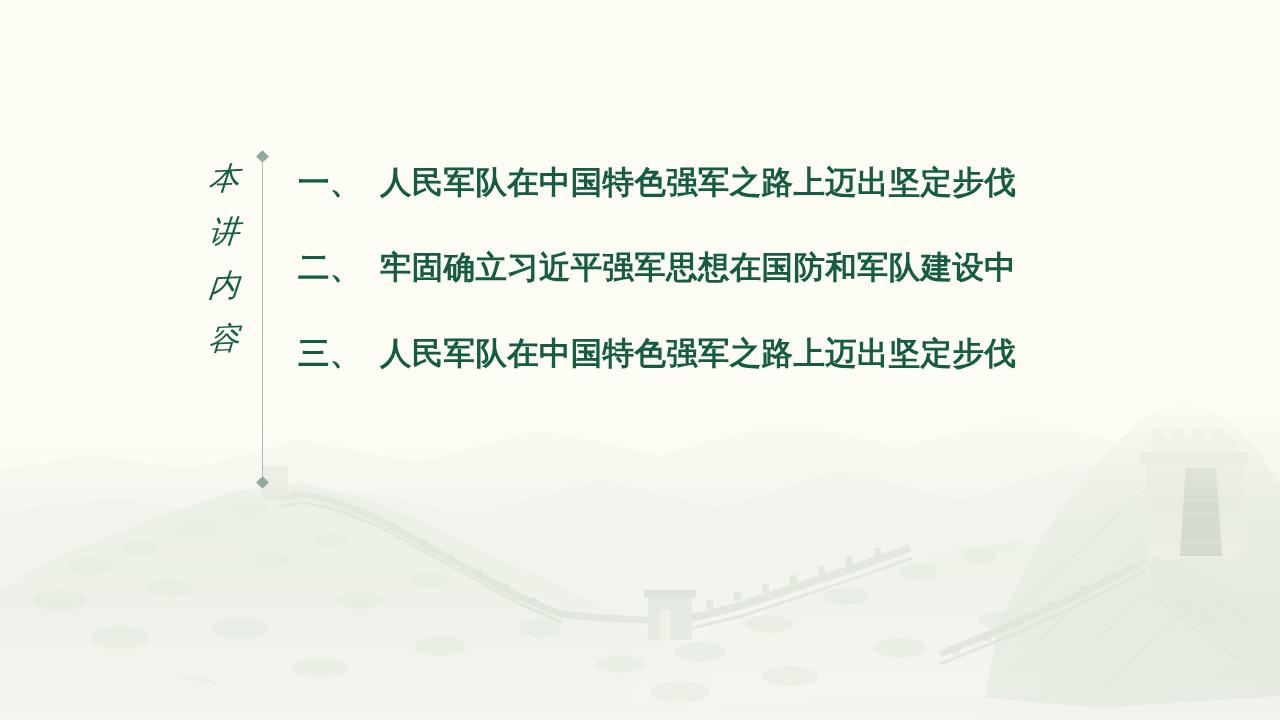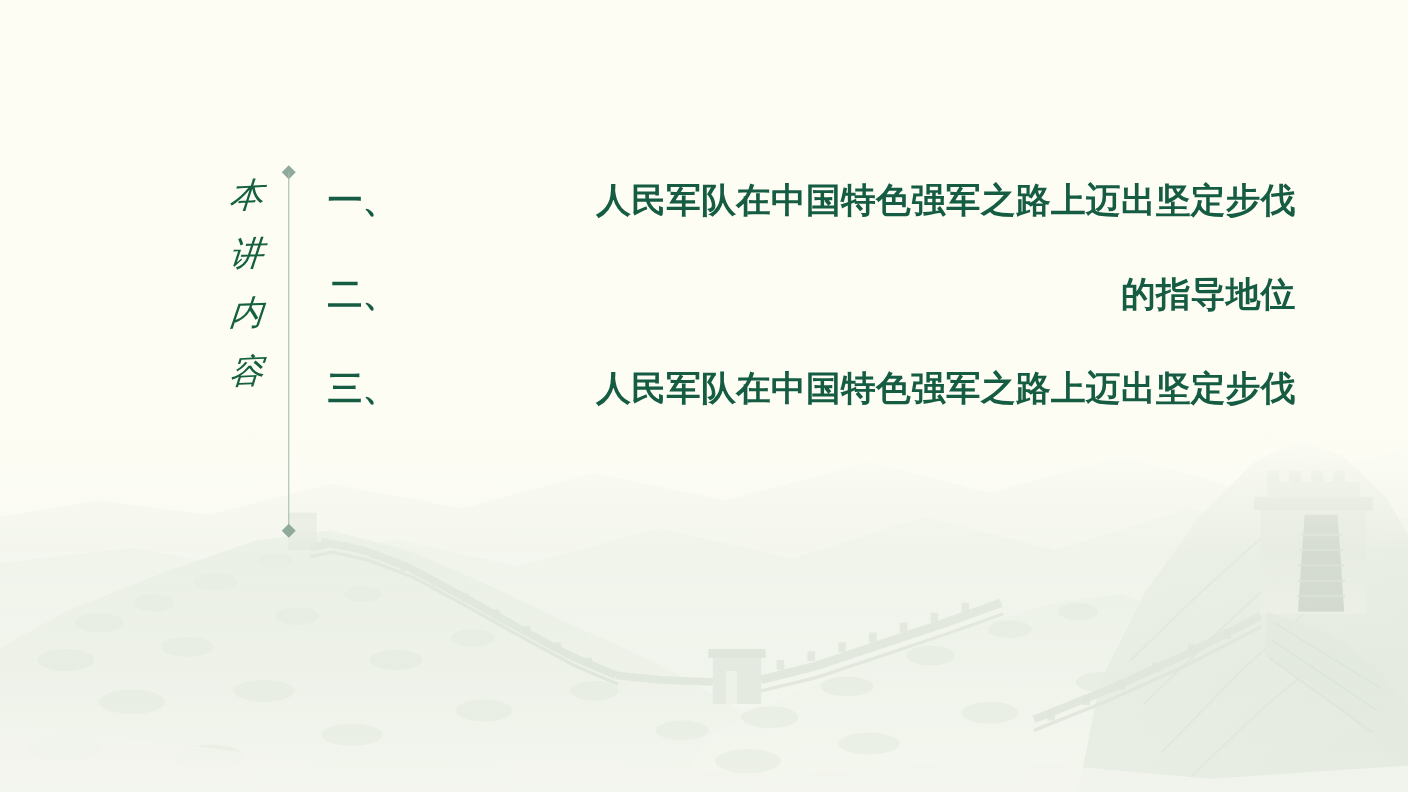--- a/index.html
+++ b/index.html
@@ -117,21 +117,21 @@
   .agenda-item + .agenda-item { margin-top: 40px; }
 
   .agenda-marker {
     flex: 0 0 auto;
     width: 82px;
     white-space: nowrap;
   }
   .agenda-text {
     flex: 1 1 auto;
   }
-  .agenda-text .ln { display: block; text-align: right; }
+  .agenda-text .ln { display: block; }
 </style>
 </head>
 <body>
 
 <div id="slide">
 
   <div id="bg-art">
     <svg viewBox="0 0 1280 720" xmlns="http://www.w3.org/2000/svg" aria-hidden="true">
       <defs>
         <linearGradient id="skyG" x1="0" y1="0" x2="0" y2="1">
@@ -320,21 +320,21 @@
     <div class="agenda-item">
       <span class="agenda-marker">一、</span>
       <span class="agenda-text">
         <span class="ln">人民军队在中国特色强军之路上迈出坚定步伐</span>
       </span>
     </div>
 
     <div class="agenda-item">
       <span class="agenda-marker">二、</span>
       <span class="agenda-text">
-        <span class="ln">的指导地位</span>
+        <span class="ln">牢固确立习近平强军思想在国防和军队建设中</span>
       </span>
     </div>
 
     <div class="agenda-item">
       <span class="agenda-marker">三、</span>
       <span class="agenda-text">
         <span class="ln">人民军队在中国特色强军之路上迈出坚定步伐</span>
       </span>
     </div>
 

